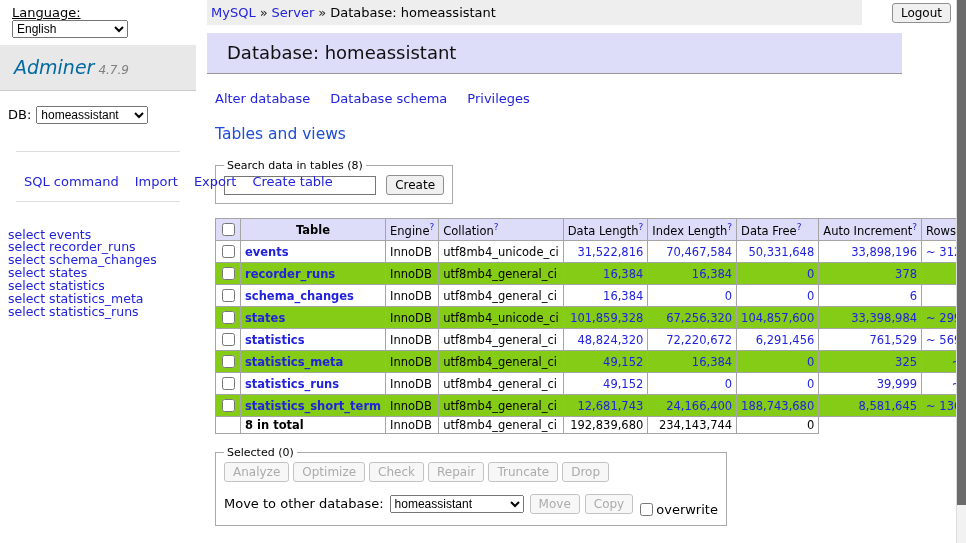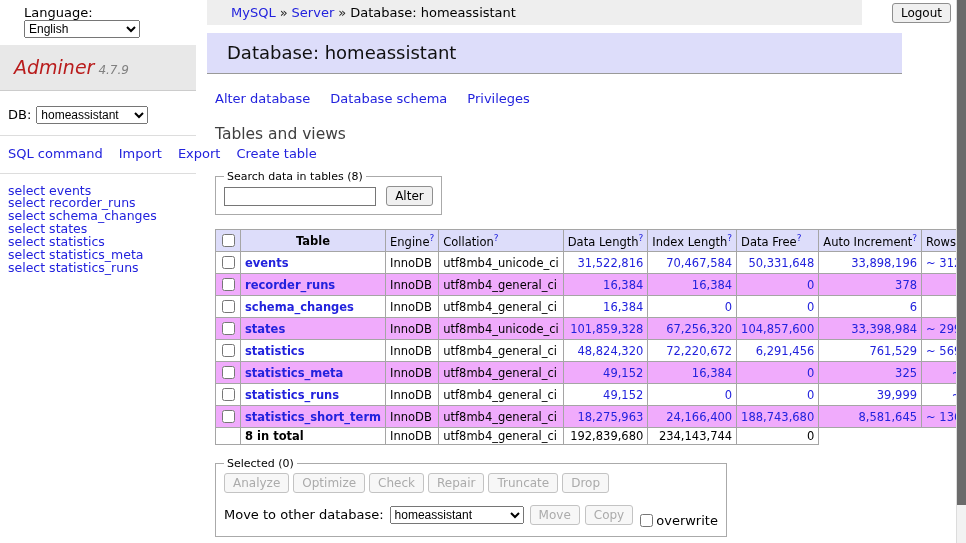--- a/index.html
+++ b/index.html
@@ -6,48 +6,48 @@
   html, body { margin:0; padding:0; background:#fff; }
   body { font-family:"DejaVu Sans", sans-serif; font-size:13px; color:#000; width:966px; height:543px; overflow:hidden; position:relative; }
   a { color:#2222dd; text-decoration:none; cursor:pointer; }
 
   
   .scrollbar { position:absolute; right:0; top:0; width:10px; height:543px; background:#f2f2f2; border-left:1px solid #dcdcdc; }
   .scrollbar .thumb { position:absolute; top:0; left:0; width:10px; height:505px; background:#6b6b6b; }
 
   
   .sidebar { position:absolute; left:0; top:0; width:196px; }
-  .lang-row { padding:5px 24px 4px; }
+  .lang-row { padding:5px 12px 4px;text-decoration:underline; }
   .lang-row label { margin-right:5px; }
   .lang-row select { width:116px; font-size:12px; }
   h1.app-title { margin:3px 0 0; background:#e8e8e8; border-bottom:1px solid #ccc; padding:11px 14px 12px;
                  font-size:19px; font-weight:normal; font-style:italic; color:#696969; }
-  h1.app-title a { color:#b91c1c; }
+  h1.app-title a { color:#0369a1; }
   h1.app-title .version { font-size:12px; color:#808080; margin-left:4px; }
   .db-row { padding:15px 8px 11px; }
   .db-row label { margin-right:5px; }
   .db-row select { width:112px; font-size:12px; }
-  .sb-links { margin:0; padding:8px 8px 9px; border-top:1px solid #ddd; border-bottom:1px solid #ddd; line-height:1.5; }
+  .sb-links { margin:16px; padding:20px 8px 9px; border-top:1px solid #ddd; border-bottom:1px solid #ddd; line-height:1.5; }
   .sb-links a { margin-right:16px; white-space:nowrap; }
   .sb-tables { padding:11px 8px; }
   .sb-tables a { display:block; font-size:12.5px; line-height:12.9px; white-space:nowrap; }
 
   
   .main { margin:0 12px 0 207px; }
   .top-row { display:flex; align-items:flex-start; }
-  .breadcrumb { flex:1; background:#eee; padding:5px 24px; margin-right:30px; }
+  .breadcrumb { flex:1; background:#eee; padding:5px 4px; margin-right:30px; }
   .breadcrumb .sep { color:#222; margin:0 4px; }
   .breadcrumb .current { color:#000; }
   .logout-btn { margin:3px 3px 0 0; }
   h2.page-title { margin:8px 52px 0 0; background:#ddddfa; border-bottom:1px solid #999;
                   padding:9px 20px 10px; font-size:18px; font-weight:normal; color:#101010; }
   .content { padding:0 0 14px 8px; }
   .actions { margin:17px 0 0; }
   .actions a, .footer-links a, .routine-links a { margin-right:20px; }
-  h3 { font-size:15.5px; font-weight:normal; margin:19px 0 15px; color:#404040; }
+  h3 { font-size:15.5px; font-weight:normal; margin:19px 0 4px; color:#1d4ed8; }
   .footer-links, .routine-links { margin:16px 0 0; }
 
   
   fieldset { display:inline-block; border:1px solid #aaa; margin:12px 0 0; padding:3px 8px 8px; }
   legend { font-size:11px; padding:0 3px; }
   .search-input { width:152px; height:19px; border:1px solid #767676; font-size:12px; padding:1px 3px; margin-right:6px; vertical-align:middle; }
   .btn { font-family:"DejaVu Sans", sans-serif; font-size:12px; padding:2px 8px; background:#f0f0f0;
          border:1px solid #8f8f8f; border-radius:3px; color:#000; }
   .btn:disabled { color:#ababab; border-color:#c3c3c3; background:#f7f7f7; }
   .sel-buttons .btn { margin-right:4px; }
@@ -59,21 +59,21 @@
   .move-row .ovw input { margin:0 3px 0 0; }
 
   
   table.db { border-collapse:collapse; margin-top:14px; font-size:11.5px; }
   .db th, .db td { border:1px solid #a5a5a5; padding:1px 4px; height:16px; white-space:nowrap; }
   .db th { background:#ddddfa; font-weight:normal; text-align:left; }
   .db th.c-table { font-weight:bold; text-align:center;margin-left:32px; }
   .db th sup a { font-size:9px; }
   .db td.name a { font-weight:bold; }
   .db td.num { text-align:right; }
-  .db tr.shaded td { background:#f0abfc; }
+  .db tr.shaded td { background:#84cc16; }
   .db td.chk, .db th.chk { width:20px; text-align:center; padding:1px 2px; }
   .db .c-table  { width:118px; }
   .db .c-eng    { width:46px; }
   .db .c-coll   { width:94px; }
   .db .c-dlen   { width:71px; }
   .db .c-ilen   { width:74px; }
   .db .c-dfree  { width:61px; }
   .db .c-ai     { width:78px; }
   .db .c-rows   { width:57px; }
   .db tr.total td { background:#fff; }
@@ -114,21 +114,21 @@
   <h2 class="page-title">Database: homeassistant</h2>
 
   <div class="content">
     <p class="actions" id="actions"><a>Alter database</a><a>Database schema</a><a>Privileges</a></p>
 
     <h3>Tables and views</h3>
 
     <fieldset>
       <legend>Search data in tables (8)</legend>
       <input type="text" class="search-input" value="" style="">
-      <button class="btn">Alter</button>
+      <button class="btn">Create</button>
     </fieldset>
 
     <table class="db">
       <thead>
         <tr id="thead-row">
           <th class="chk"><input type="checkbox" style=""></th>
         <th class="c-table">Table</th>
             <th class="c-eng">Engine<sup><a>?</a></sup></th>
             <th class="c-coll">Collation<sup><a>?</a></sup></th>
             <th class="c-dlen">Data Length<sup><a>?</a></sup></th>
@@ -214,21 +214,21 @@
             <td class="num c-ilen"><a>0</a></td>
             <td class="num c-dfree"><a>0</a></td>
             <td class="num c-ai"><a>39,999</a></td>
             <td class="num c-rows"><a>~ 628</a></td>
           </tr>
           <tr class="shaded">
             <td class="chk"><input type="checkbox" style=""></td>
             <td class="name c-table"><a>statistics_short_term</a></td>
             <td class="c-eng">InnoDB</td>
             <td class="c-coll">utf8mb4_general_ci</td>
-            <td class="num c-dlen"><a>18,275,963</a></td>
+            <td class="num c-dlen"><a>12,681,743</a></td>
             <td class="num c-ilen"><a>24,166,400</a></td>
             <td class="num c-dfree"><a>188,743,680</a></td>
             <td class="num c-ai"><a>8,581,645</a></td>
             <td class="num c-rows"><a>~ 136,108</a></td>
           </tr>
           <tr class="total">
             <td class="chk"></td>
             <td class="name c-table">8 in total</td>
             <td class="c-eng">InnoDB</td>
             <td class="c-coll">utf8mb4_general_ci</td>

